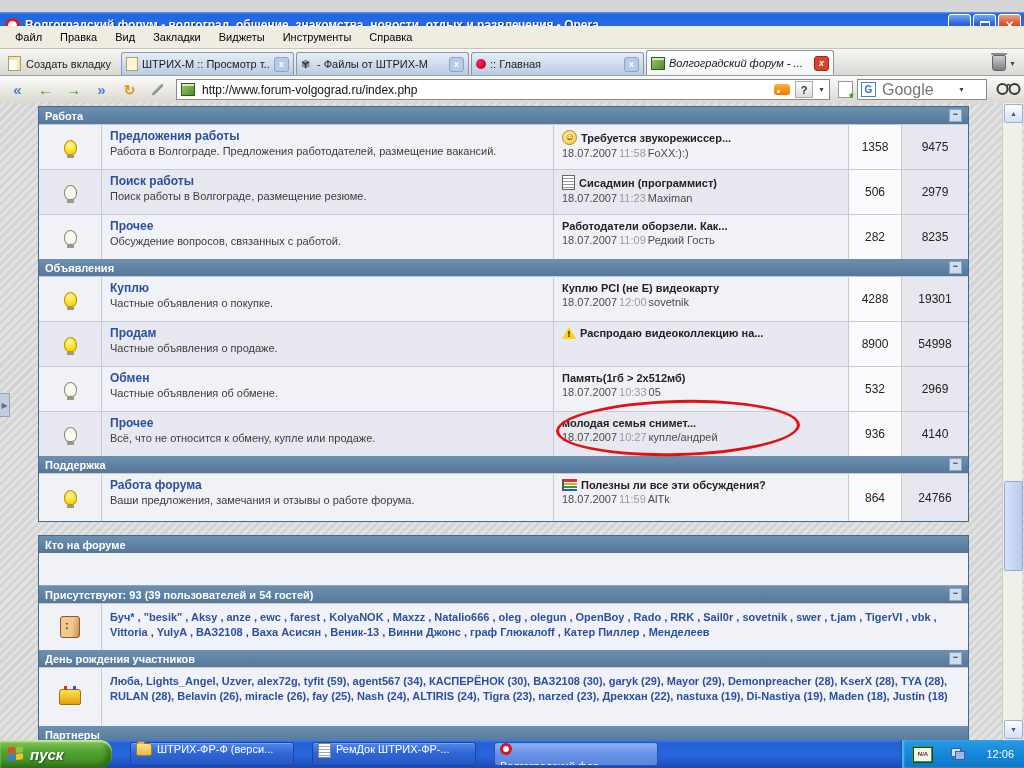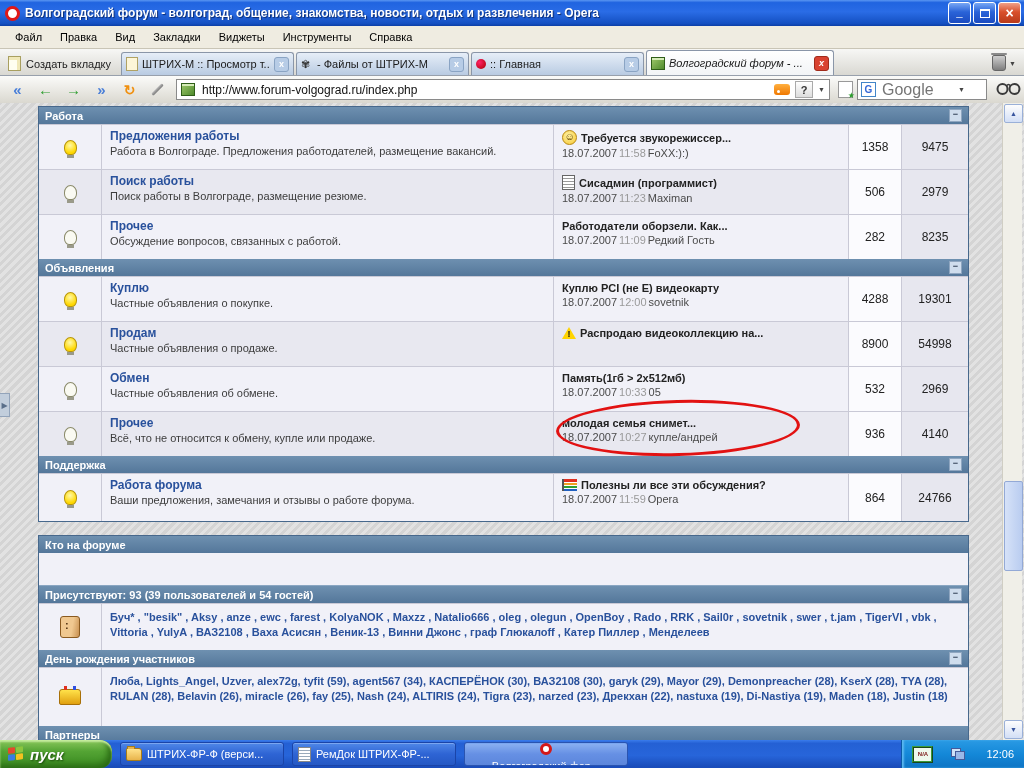--- a/index.html
+++ b/index.html
@@ -1,19 +1,19 @@
 <!DOCTYPE html>
 <html><head>
 <meta charset="utf-8">
 <style>
   html,body{margin:0;padding:0;}
   body{width:1024px;height:768px;position:relative;overflow:hidden;
        font-family:"Liberation Sans",sans-serif;background:#d6d6d6;font-size:11px;}
   
-  #titlebar{position:absolute;top:0;left:0;width:1024px;height:26px;
+  #titlebar{position:absolute;top:12px;left:0;width:1024px;height:26px;
     background:linear-gradient(#5a96f2 0%,#2064e0 10%,#2a6ce6 45%,#1450c2 90%,#0c3fa6 100%);
     display:flex;align-items:center;color:#fff;}
   .opera-ring{width:9px;height:9px;border:3px solid #e01818;border-radius:50%;
     background:#fff;margin:0 5px 0 5px;flex:none;}
   #titlebar .ttl{font-size:12px;font-weight:bold;text-shadow:1px 1px 1px #0a2a70;
     white-space:nowrap;overflow:hidden;flex:1;}
   .winbtns{display:flex;gap:2px;margin-right:3px;}
   .wbtn{width:21px;height:20px;border:1px solid #fff;border-radius:3px;display:flex;
     align-items:center;justify-content:center;color:#fff;font-weight:bold;font-size:11px;
     background:linear-gradient(#77a7f5,#2a63d8 45%,#1b4bc0);}
@@ -169,23 +169,23 @@
     box-shadow:inset 0 2px 2px #c8eea0,inset -4px -3px 6px #2a6a14;
     display:flex;align-items:center;gap:6px;padding-left:8px;box-sizing:border-box;
     color:#fff;font-size:15px;font-weight:bold;font-style:italic;text-shadow:1px 1px 2px #1a4a0a;}
   .xpflag{width:16px;height:14px;display:grid;grid-template-columns:7px 7px;
     grid-template-rows:6px 6px;gap:1px;transform:skewY(-6deg);}
   .xpflag i{border-radius:1px;}
   .xpflag i:nth-child(1){background:#e24a2c;}
   .xpflag i:nth-child(2){background:#8cc63e;}
   .xpflag i:nth-child(3){background:#3a7ce0;}
   .xpflag i:nth-child(4){background:#f4c220;}
-  .task{width:152px;height:22px;margin-left:8px;border-radius:3px;border:1px solid #1a44a8;
+  .task{width:152px;height:22px;margin-left:18px;border-radius:3px;border:1px solid #1a44a8;
     background:linear-gradient(#5088e8,#2e64d4 50%,#2558c4);box-shadow:inset 0 1px 0 #7aa6f0;
-    display:flex;align-items:center;gap:5px;padding:0 5px;color:#fff;font-size:11px;}
+    display:flex;align-items:flex-start;gap:5px;padding:0 5px;color:#fff;font-size:11px;}
   .task .tl{white-space:nowrap;overflow:hidden;}
   .task.active{background:linear-gradient(#8cb2f2,#6690e4 50%,#5c86dc);border-color:#2a54b0;flex-direction:column;}
   .folder{width:14px;height:11px;background:linear-gradient(#ffe28a,#e8b44c);border:1px solid #a87c18;
     border-radius:1px 3px 2px 2px;position:relative;flex:none;}
   .folder::before{content:"";position:absolute;top:-3px;left:0;width:6px;height:2px;
     background:#e8b44c;border:1px solid #a87c18;border-bottom:none;}
   .docicon{width:11px;height:13px;background:#fff;border:1px solid #888;flex:none;
     background-image:repeating-linear-gradient(#fff 0 2px,#9ab 2px 3px);}
   .operaico{width:12px;height:12px;border-radius:50%;border:3px solid #d41818;background:#fff;
     box-sizing:border-box;flex:none;}
@@ -441,21 +441,21 @@
         </div>
       <div class="c-forum">
         <a class="ftitle" href="#">Работа форума</a>
         <div class="fdesc">Ваши предложения, замечания и отзывы о работе форума.</div>
       </div>
       <div class="c-last">
         <div class="l1">
             <span class="ico chart"></span>
           <a class="ltitle" href="#">Полезны ли все эти обсуждения?</a>
           </div>
-        <div class="l2"><span>18.07.2007</span><span class="ltime">11:59</span><a class="luser" href="#">Opera</a></div>
+        <div class="l2"><span>18.07.2007</span><span class="ltime">11:59</span><a class="luser" href="#">AlTk</a></div>
       </div>
       <div class="c-n1">864</div>
       <div class="c-n2">24766</div>
     </div>
   </div>
 
   <div class="ftable" id="table2">
     <div class="shead">
       <span>Кто на форуме</span>
     </div>

